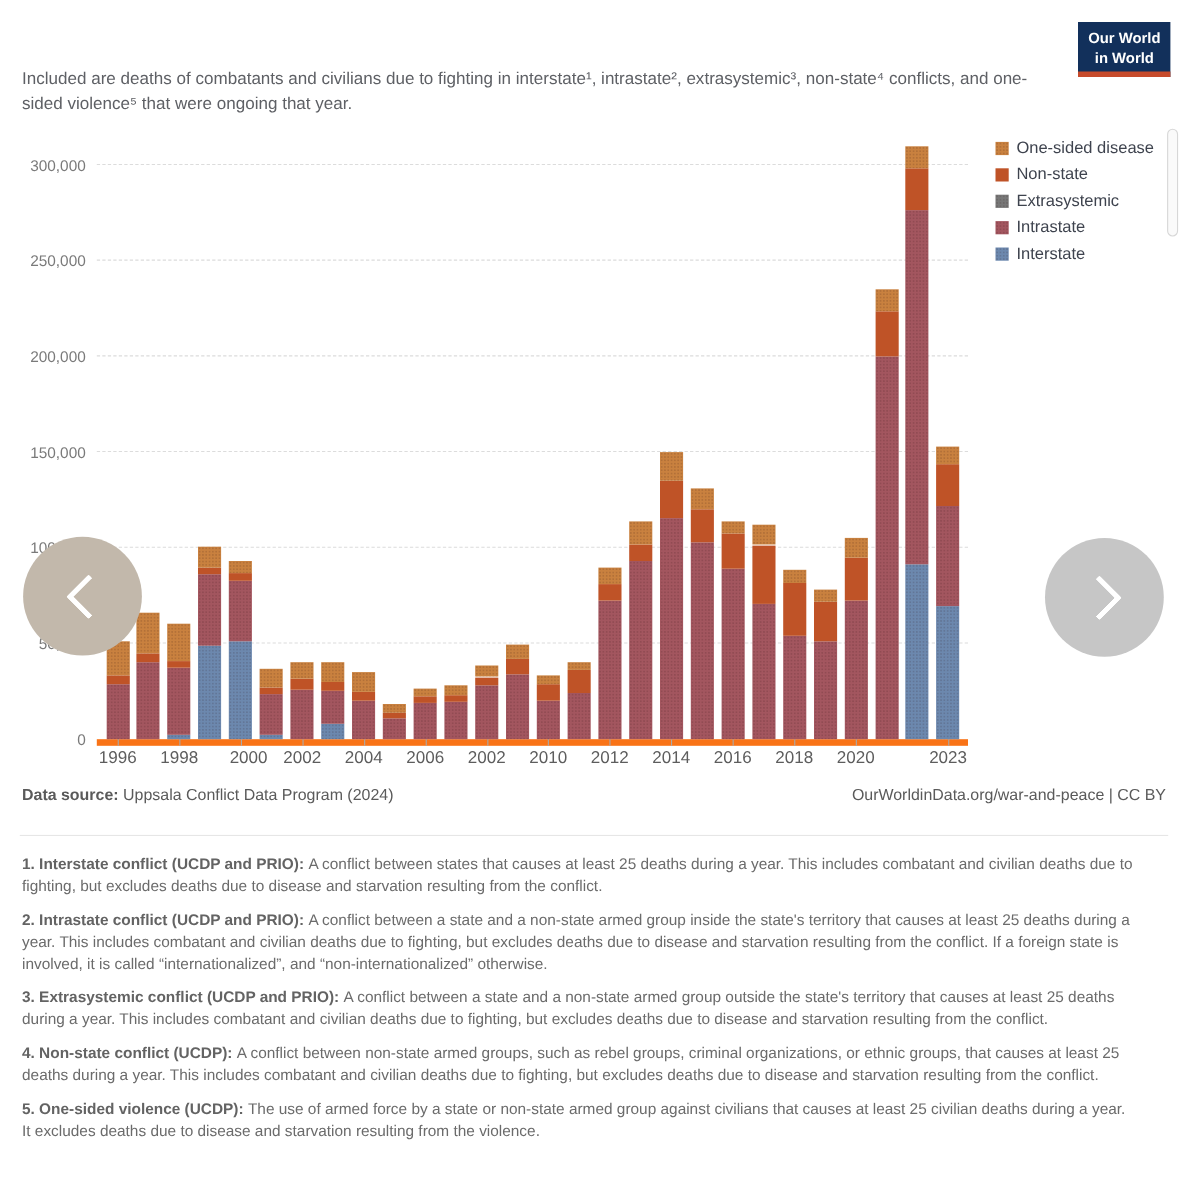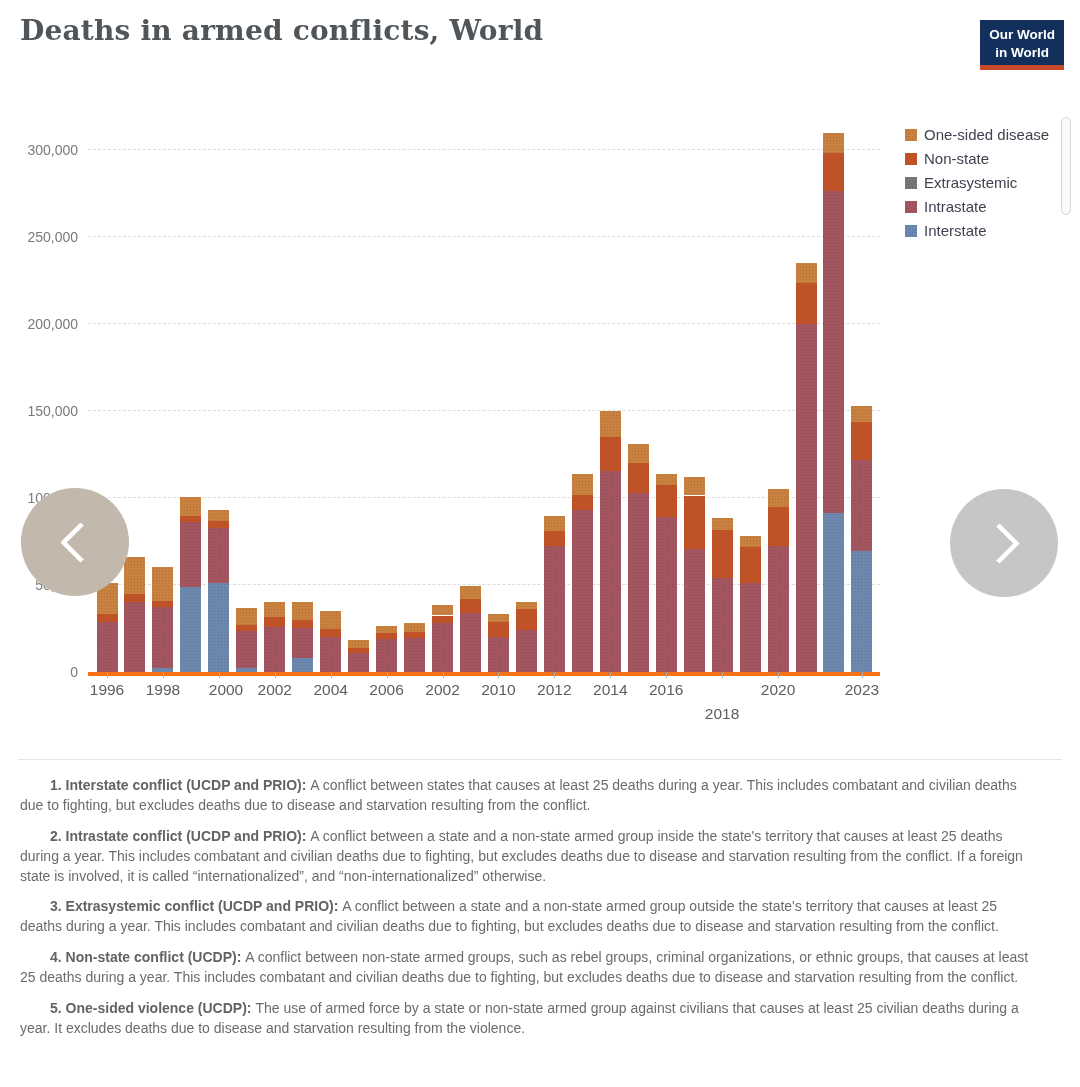--- a/index.html
+++ b/index.html
@@ -9,21 +9,21 @@
   
   .title{position:absolute;left:20px;top:14px;margin:0;font-family:"DejaVu Serif","Liberation Serif",serif;
          font-weight:700;font-size:28px;color:#50555a;letter-spacing:.2px;}
   .subtitle{position:absolute;left:20px;top:60px;width:920px;margin:0;font-size:15.5px;line-height:1.5;color:#5e6065;}
   .logo{position:absolute;right:16px;top:20px;background:#12305b;border-bottom:5px solid #c64a2b;
         color:#fff;font-weight:bold;font-size:13.5px;line-height:1.3;text-align:center;padding:6px 9px 4px 9px;}
 
   
   .yaxis{position:absolute;left:0;top:115px;width:78px;height:557px;}
   .ylab{position:absolute;right:0;transform:translateY(50%);font-size:14px;color:#7a7a7a;}
-  .plot{position:absolute;left:88px;top:115px;width:792px;height:557px;border-bottom:4px solid #f97316;}
+  .plot{position:absolute;left:88px;top:115px;width:792px;height:557px;border-bottom:6px solid #f97316;}
   .grid{position:absolute;left:0;width:100%;border-top:1px dashed #dcdcdc;height:0;}
   .bar{position:absolute;bottom:0;width:21px;}
   .seg{position:absolute;left:0;width:100%;}
   .pat{background-image:radial-gradient(rgba(40,10,10,0.14) 26%, rgba(0,0,0,0) 27%);background-size:3px 3px;}
   .xtick{position:absolute;top:557px;width:1px;height:6px;background:#a9a9a9;}
   .xlab{position:absolute;top:566px;transform:translateX(-50%);font-size:15.5px;color:#5d5d5d;white-space:nowrap;}
 
   
   .legend{position:absolute;left:905px;top:126px;}
   .leg-item{display:flex;align-items:flex-start;margin-bottom:7px;cursor:pointer;}
@@ -43,28 +43,28 @@
               background:#fafafa;border:1px solid #d7d7d7;}
 
   
   .source-row{position:absolute;left:20px;top:715px;width:1040px;display:flex;justify-content:space-between;
               font-size:14.5px;color:#5a5a5a;}
   .source-row b{font-weight:bold;}
   .owid-link{color:#5a5a5a;text-decoration:none;}
   .divider{position:absolute;left:18px;top:759px;width:1044px;border-top:1px solid #e6e6e6;}
   .footnotes{position:absolute;left:20px;top:776px;width:1014px;}
   .footnotes p{margin:0 0 11px 0;font-size:14px;line-height:1.42;color:#6b6b6b;}
-  .footnotes b{font-weight:bold;color:#636363;margin-left:30px;}
+  .footnotes b{font-weight:bold;color:#636363;}
 </style>
 </head>
 <body>
 
 <div class="page">
 
-  <h1 class="title">Deaths in armed conflicts, World</h1>
+  <p class="subtitle">Included are deaths of combatants and civilians due to fighting in interstate¹, intrastate², extrasystemic³, non-state⁴ conflicts, and one-sided violence⁵ that were ongoing that year.</p>
   <div class="logo">
     <div>Our World</div>
     <div>in World</div>
   </div>
 
   <div class="yaxis">
       <div class="ylab" style="bottom: 0px;">0</div>
       <div class="ylab" style="bottom: 86.9565px;">50,000</div>
       <div class="ylab" style="bottom: 173.913px;">100,000</div>
       <div class="ylab" style="bottom: 260.87px;">150,000</div>
@@ -95,21 +95,21 @@
       <div class="xlab" style="left: 354.52px;">2002</div>
       <div class="xtick" style="left: 410.44px;"></div>
       <div class="xlab" style="left: 410.44px;">2010</div>
       <div class="xtick" style="left: 466.36px;"></div>
       <div class="xlab" style="left: 466.36px;">2012</div>
       <div class="xtick" style="left: 522.28px;"></div>
       <div class="xlab" style="left: 522.28px;">2014</div>
       <div class="xtick" style="left: 578.2px;"></div>
       <div class="xlab" style="left: 578.2px;">2016</div>
       <div class="xtick" style="left: 634.12px;"></div>
-      <div class="xlab" style="left: 634.12px; margin-top: 24px;">2018</div>
+      <div class="xlab" style="left: 634.12px;">2018</div>
       <div class="xtick" style="left: 690.04px;"></div>
       <div class="xlab" style="left: 690.04px;">2020</div>
       <div class="xtick" style="left: 773.92px;"></div>
       <div class="xlab" style="left: 773.92px;">2023</div>
       <div class="bar" style="left: 8.5px; height: 88.6957px;">
         <div class="seg pat" style="bottom: 0px; height: 49.5652px; background-color: rgb(163, 86, 95);"></div>
         <div class="seg" style="bottom: 49.5652px; height: 8.69565px; background-color: rgb(191, 83, 39);"></div>
         <div class="seg pat" style="bottom: 58.2609px; height: 30.4348px; background-color: rgb(201, 129, 63);"></div>
       </div>
       <div class="bar" style="left: 36.46px; height: 114.783px;">
@@ -280,20 +280,24 @@
 
   <div class="scrollpill"></div>
 
   <button class="navbtn left">
     <span class="chev chev-left"></span>
   </button>
   <button class="navbtn right">
     <span class="chev chev-right"></span>
   </button>
 
+  <div class="source-row">
+    <div><b>Data source: </b><span>Uppsala Conflict Data Program (2024)</span></div>
+    <a class="owid-link" href="#">OurWorldinData.org/war-and-peace | CC BY</a>
+  </div>
 
   <div class="divider"></div>
 
   <div class="footnotes">
     <p><b>1. Interstate conflict (UCDP and PRIO): </b><span>A conflict between states that causes at least 25 deaths during a year. This includes combatant and civilian deaths due to fighting, but excludes deaths due to disease and starvation resulting from the conflict.</span></p>
     <p><b>2. Intrastate conflict (UCDP and PRIO): </b><span>A conflict between a state and a non-state armed group inside the state's territory that causes at least 25 deaths during a year. This includes combatant and civilian deaths due to fighting, but excludes deaths due to disease and starvation resulting from the conflict. If a foreign state is involved, it is called “internationalized”, and “non-internationalized” otherwise.</span></p>
     <p><b>3. Extrasystemic conflict (UCDP and PRIO): </b><span>A conflict between a state and a non-state armed group outside the state's territory that causes at least 25 deaths during a year. This includes combatant and civilian deaths due to fighting, but excludes deaths due to disease and starvation resulting from the conflict.</span></p>
     <p><b>4. Non-state conflict (UCDP): </b><span>A conflict between non-state armed groups, such as rebel groups, criminal organizations, or ethnic groups, that causes at least 25 deaths during a year. This includes combatant and civilian deaths due to fighting, but excludes deaths due to disease and starvation resulting from the conflict.</span></p>
     <p><b>5. One-sided violence (UCDP): </b><span>The use of armed force by a state or non-state armed group against civilians that causes at least 25 civilian deaths during a year. It excludes deaths due to disease and starvation resulting from the violence.</span></p>
   </div>

